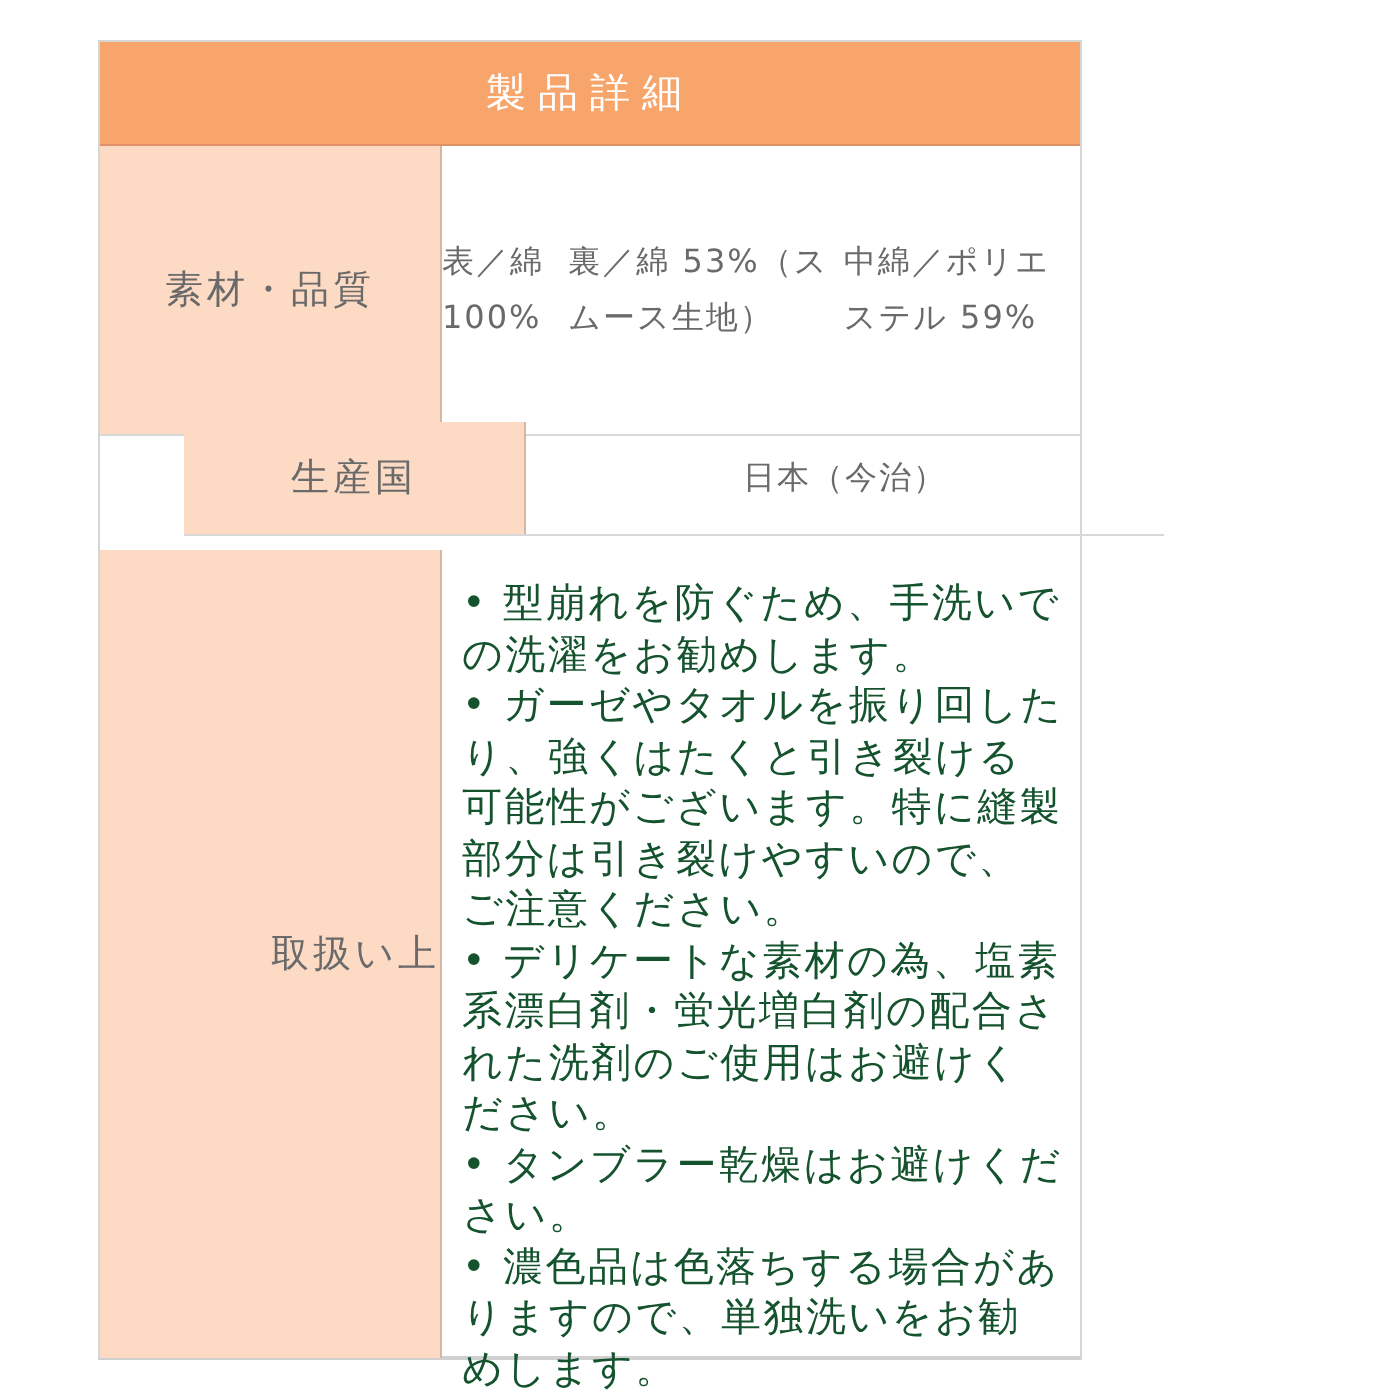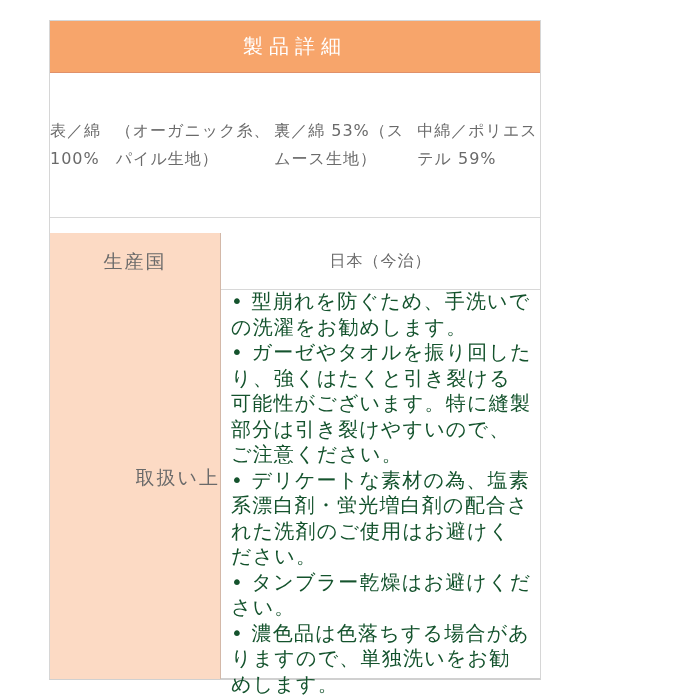--- a/index.html
+++ b/index.html
@@ -5,34 +5,34 @@
   html, body { margin:0; padding:0; background:#ffffff; }
   body { width:700px; height:700px; position:relative; font-family:"DejaVu Sans", sans-serif; color:#6a6a6a; }
   .table { position:absolute; left:49px; top:20px; width:492px; height:660px; border:1px solid #d6d6d6; border-bottom:2px solid #d0d0d0; box-sizing:border-box; }
   .header { position:absolute; left:0; top:0; width:100%; height:52px; background:#f7a56b; border-bottom:1px solid #e0916a; color:#ffffff; font-size:20px; letter-spacing:6px; display:flex; align-items:center; justify-content:center; box-sizing:border-box; }
   .row { position:absolute; left:0; width:100%; display:flex; border-bottom:1px solid #d8d8d8; box-sizing:border-box; }
   .label { width:171px; background:#fcdac4; border-right:1px solid #d3b8a8; display:flex; align-items:center; justify-content:center; text-align:center; font-size:19px; letter-spacing:2px; color:#6a6a6a; box-sizing:border-box; line-height:30px; }
   .value { flex:1; display:flex; flex-direction:row; align-items:center; justify-content:center; font-size:16px; line-height:28px; letter-spacing:1px; color:#6a6a6a; }
   .notes { flex:1; padding:14px 8px 0 10px; font-size:20px; line-height:25.5px; letter-spacing:1.2px; color:#14532d; }
   .note { display:block; }
   .r1 { top:52px; height:145px; }
-  .r2 { top:212px; height:57px; }
+  .r2 { top:190px; height:57px;margin-left:42px; }
   .r3 { top:254px; height:404px; border-bottom:none; }
   .r3 .label { align-items:center;justify-content:flex-end; }
 </style>
 </head>
 <body>
 
 <div class="table">
   <div class="header">製品詳細</div>
 
   <div class="row r1">
+    <div class="label">素材・品質</div>
     <div class="value">
       <div>表／綿 100%</div>
-      <div>（オーガニック糸、パイル生地）</div>
       <div>裏／綿 53%（スムース生地）</div>
       <div>中綿／ポリエステル 59%</div>
     </div>
   </div>
 
   <div class="row r2">
     <div class="label">生産国</div>
     <div class="value">
       <div>日本（今治）</div>
     </div>

